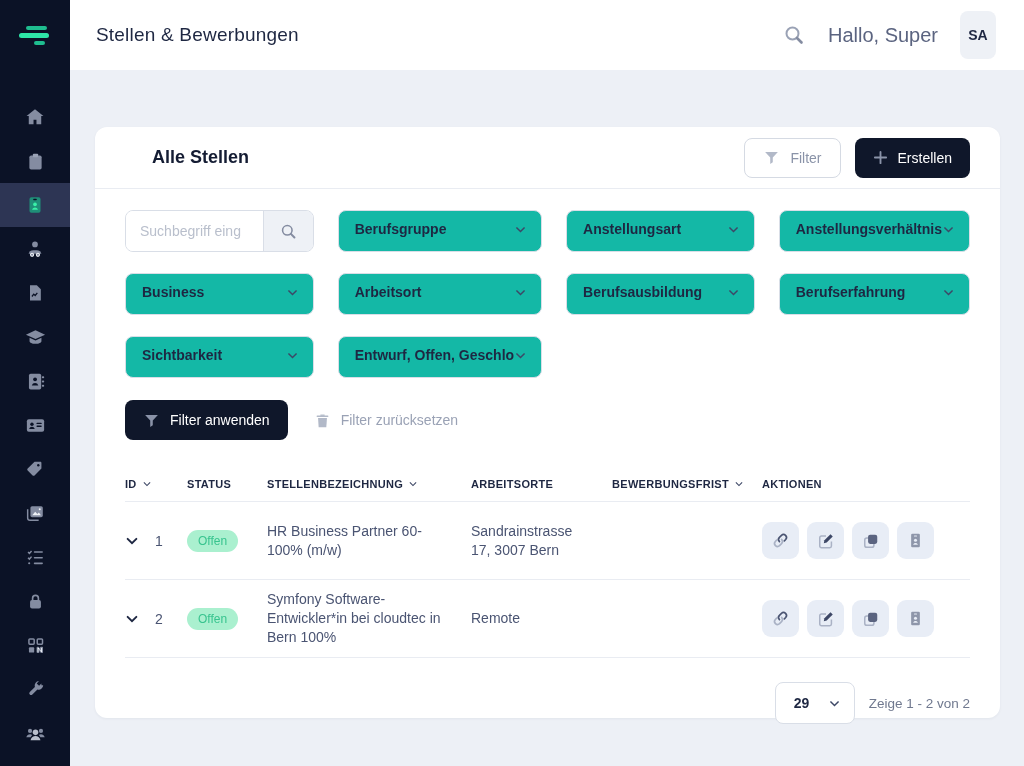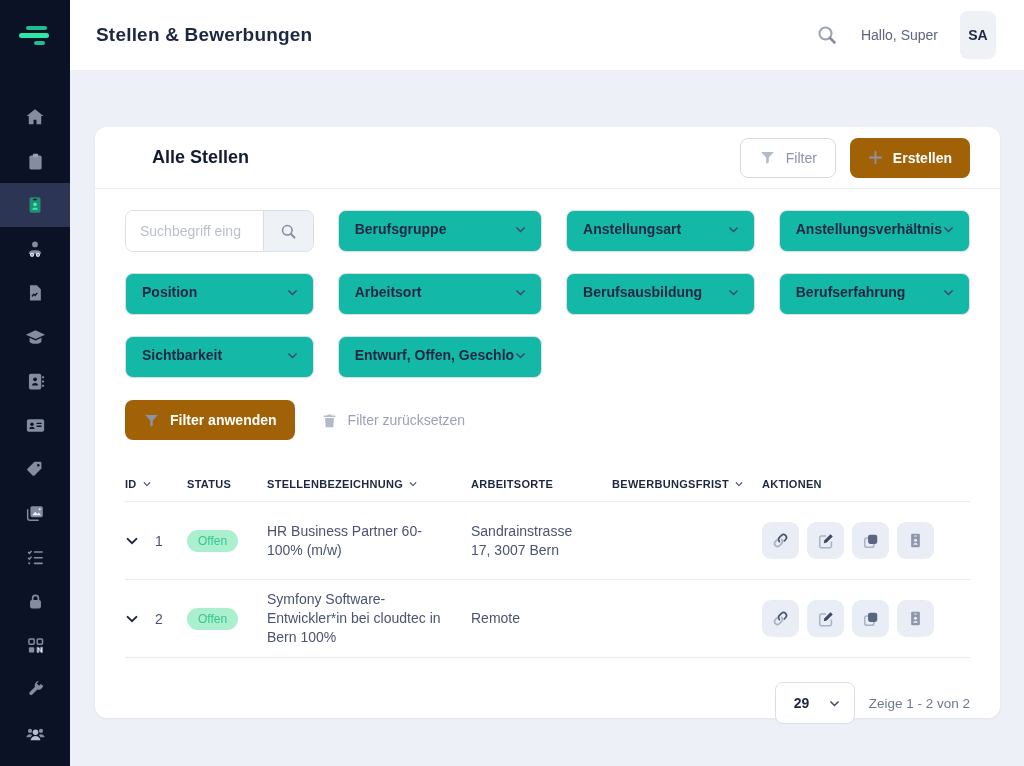--- a/index.html
+++ b/index.html
@@ -25,23 +25,23 @@
     width:70px; height:44px; display:flex; align-items:center; justify-content:center; cursor:pointer;
   }
   .nav-item.active { background:#2d3554; }
   .nav-item svg { display:block; }
   
   .main { flex:1; display:flex; flex-direction:column; }
   .topbar {
     height:70px; background:#ffffff; display:flex; align-items:center;
     padding:0 28px 0 26px; flex-shrink:0;
   }
-  .topbar-title { font-size:19px; font-weight:700; color:#1e2742; letter-spacing:.2px; }
+  .topbar-title { font-size:19px; font-weight:400; color:#1e2742; letter-spacing:.2px; }
   .topbar-right { margin-left:auto; display:flex; align-items:center; gap:22px; }
-  .greeting { font-size:14px; color:#5b6480; }
+  .greeting { font-size:20px; color:#5b6480; }
   .avatar {
     width:36px; height:48px; border-radius:8px; background:#eef1f6;
     display:flex; align-items:center; justify-content:center;
     font-size:14px; font-weight:600; color:#1e2742; cursor:pointer;
   }
   .content { flex:1; padding:57px 24px 0 25px; }
   .card {
     background:#ffffff; border-radius:12px; height:591px;
     box-shadow:0 1px 3px rgba(20,30,60,.05);
     display:flex; flex-direction:column;
@@ -51,21 +51,21 @@
     border-bottom:1px solid #e9ecf2; flex-shrink:0;
   }
   .card-title { font-size:18px; font-weight:700; color:#141c33;margin-left:27px; }
   .card-header-actions { margin-left:auto; display:flex; gap:14px; }
   .btn {
     height:40px; border-radius:8px; display:flex; align-items:center; gap:10px;
     padding:0 18px; font-size:14px; cursor:pointer; border:none;
     font-family:"Liberation Sans", sans-serif;
   }
   .btn-outline { background:#fff; border:1px solid #d5dae3; color:#8a93a8; font-weight:400; }
-  .btn-dark { background:#a16207; color:#ffffff; font-weight:700; }
+  .btn-dark { background:#0f172a; color:#ffffff; font-weight:400; }
   
   .filter-grid {
     display:grid; grid-template-columns:repeat(4,1fr); gap:21px 24px;
     margin:21px 30px 0;
   }
   .search-group {
     display:flex; height:42px; border:1px solid #d9dee7; border-radius:8px;
     overflow:hidden; background:#fff;
   }
   .search-group input {
@@ -300,21 +300,21 @@
               <path d="M3 5.5l5 5 5-5" stroke="#3d4766" stroke-width="1.8"></path>
             </svg>
         </div>
         <div class="dropdown">
           <span>Anstellungsverhältnis</span>
           <svg width="13" height="13" viewBox="0 0 16 16" fill="none">
               <path d="M3 5.5l5 5 5-5" stroke="#3d4766" stroke-width="1.8"></path>
             </svg>
         </div>
         <div class="dropdown">
-          <span>Position</span>
+          <span>Business</span>
           <svg width="13" height="13" viewBox="0 0 16 16" fill="none">
               <path d="M3 5.5l5 5 5-5" stroke="#3d4766" stroke-width="1.8"></path>
             </svg>
         </div>
         <div class="dropdown">
           <span>Arbeitsort</span>
           <svg width="13" height="13" viewBox="0 0 16 16" fill="none">
               <path d="M3 5.5l5 5 5-5" stroke="#3d4766" stroke-width="1.8"></path>
             </svg>
         </div>

